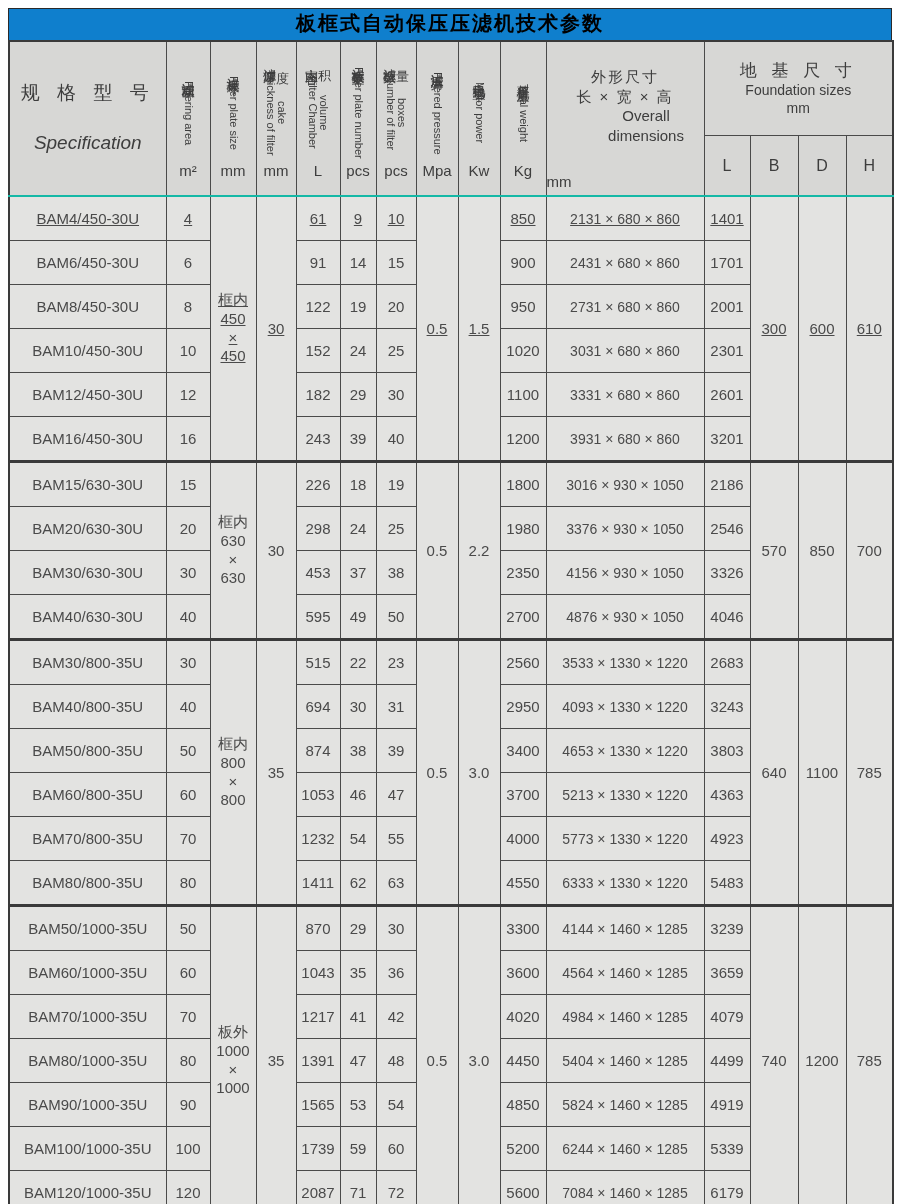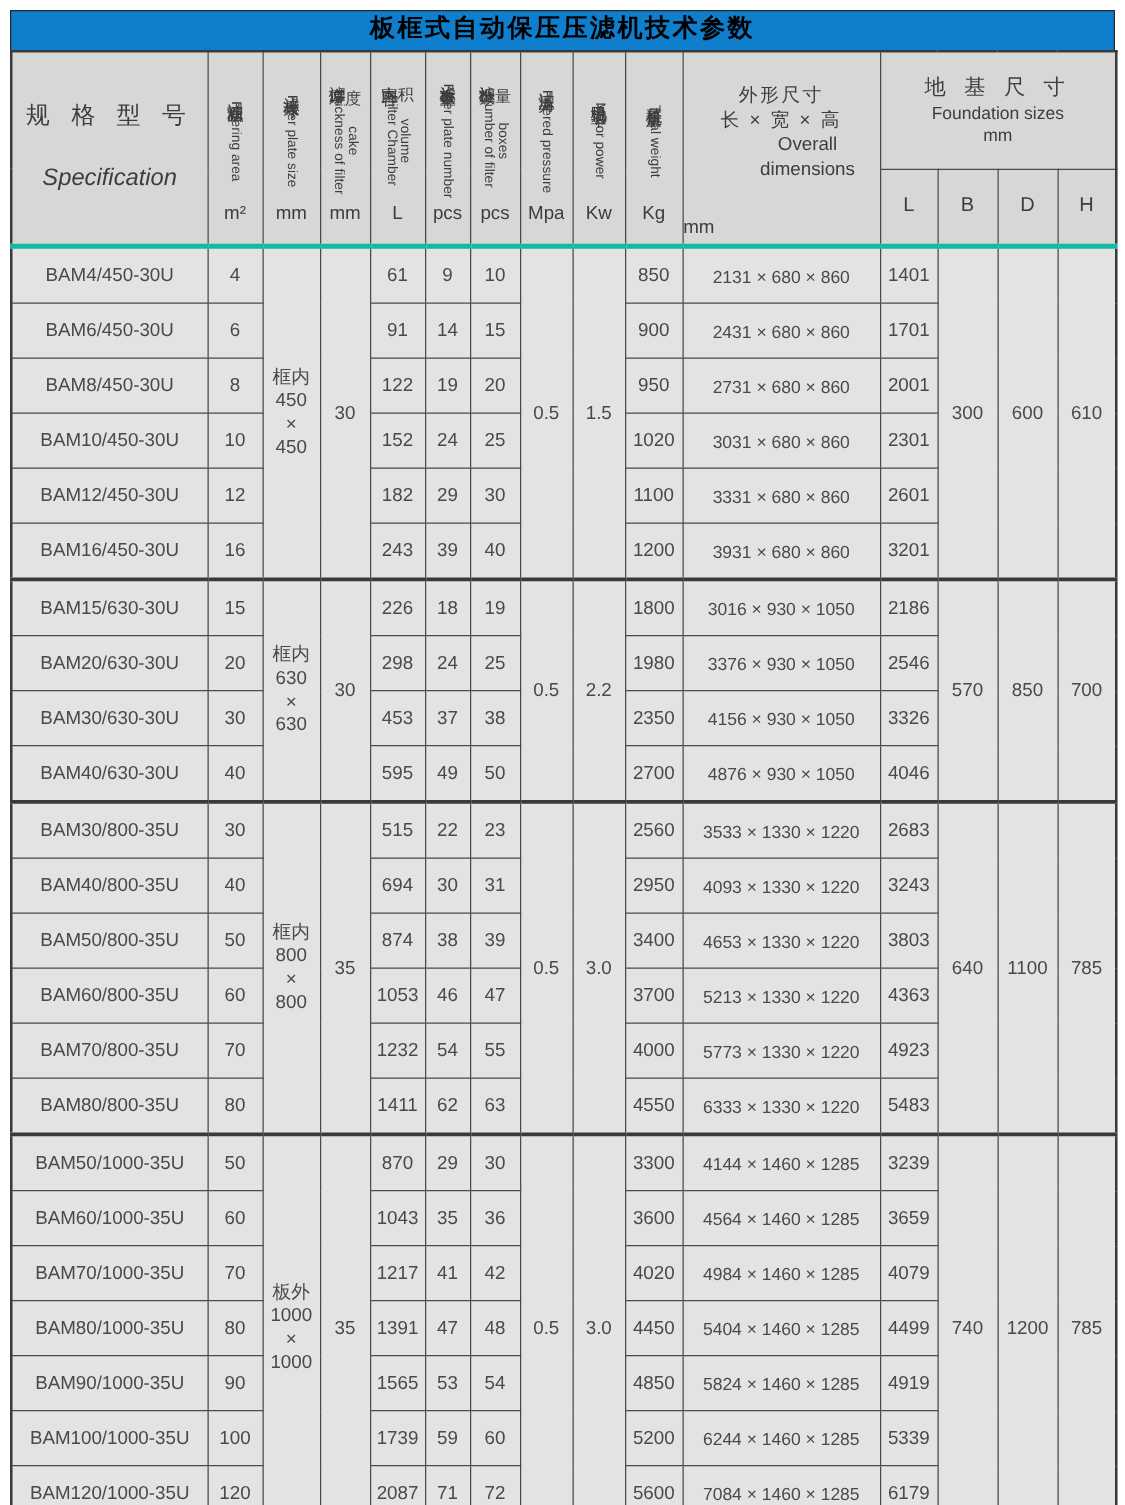--- a/index.html
+++ b/index.html
@@ -34,21 +34,21 @@
     text-align:center;
     vertical-align:middle;
     color:#4a4a4a;
     font-weight:normal;
     padding:0;
     overflow:hidden;
   }
   table{border:2px solid #3a3a3a;}
   thead th{background:#d7d7d5;color:#3d3d3d;}
   tbody td{height:43px;font-size:15px;}
-  tbody tr:first-child td{border-top:4px solid #14b8a6;}
+  tbody tr:first-child td{border-top:2px solid #14b8a6;text-decoration:underline;}
   tr.gsep td{border-top:3px solid #3a3a3a;}
 
   .model{font-size:15px;}
   .dims{font-size:14px;letter-spacing:0;}
   .pre{white-space:pre-line;line-height:1.25;font-size:15px;}
 
   
   .rot .rcell{
     height:131px;
     display:flex;flex-direction:column;align-items:center;

